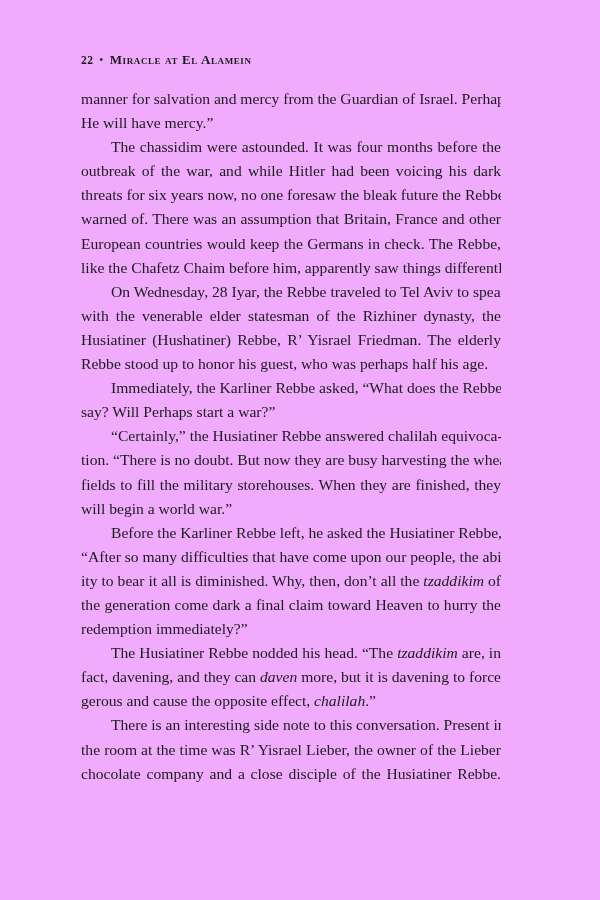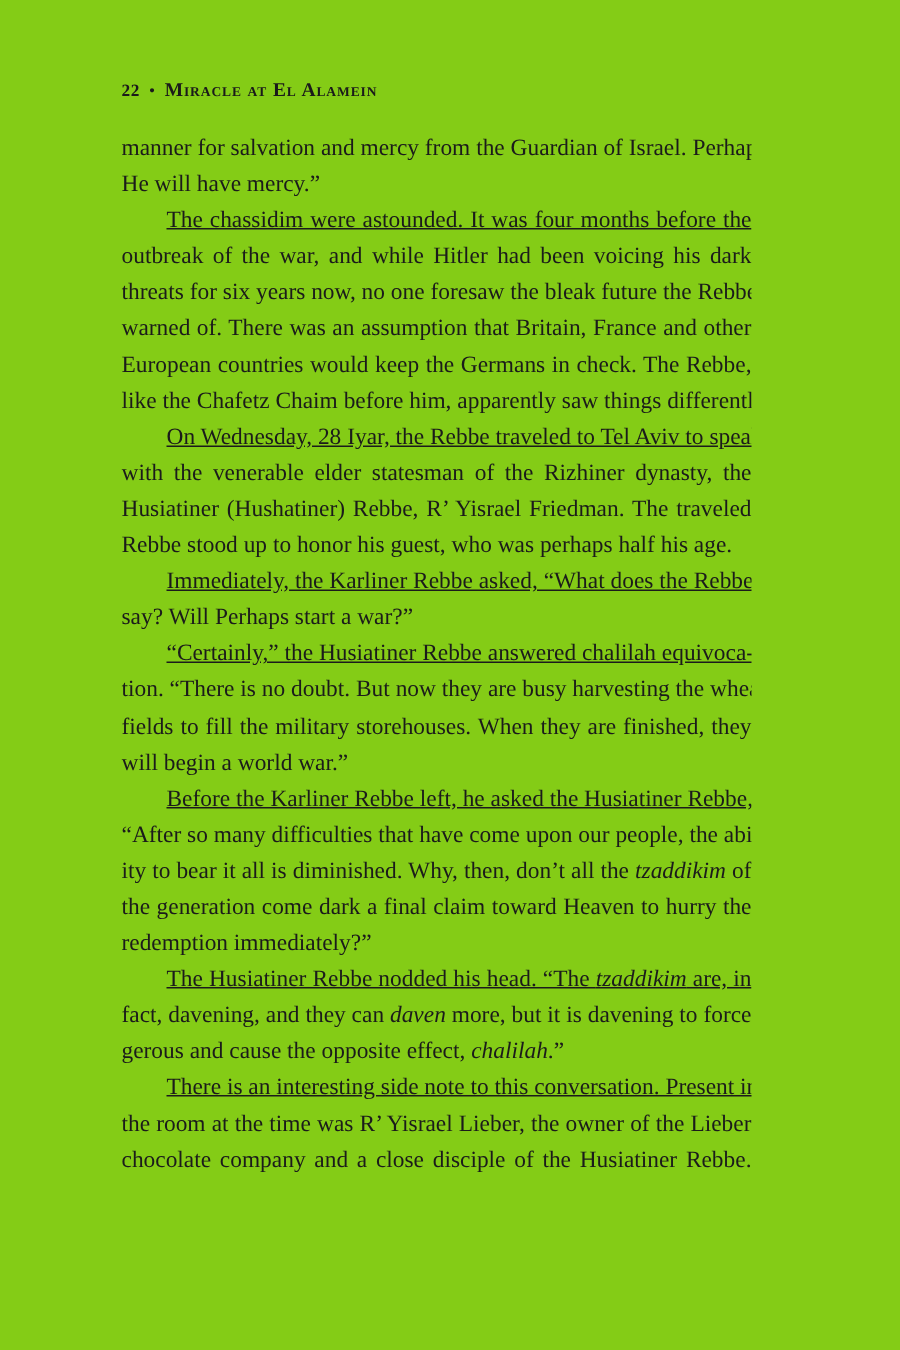--- a/index.html
+++ b/index.html
@@ -1,36 +1,36 @@
 <!DOCTYPE html>
 <html><head>
 <meta charset="utf-8">
 <style>
   html, body { margin: 0; padding: 0; background: #ffffff; }
   body { width: 600px; height: 900px; position: relative; overflow: hidden; }
-  .page { position: absolute; left: 0; top: 0; width: 600px; height: 900px; background: #84cc16; }
+  .page { position: absolute; left: 0; top: 0; width: 600px; height: 900px; background: #f0abfc; }
   .header {
     position: absolute; left: 81px; top: 52px;
     font-family: "Liberation Serif", serif; font-size: 11.5px; color: #1a1a1a;
     letter-spacing: 0.4px; white-space: nowrap;
   }
   .header .pn { font-weight: bold; }
   .header .sep { margin: 0 6px; }
   .header .title { font-variant: small-caps; font-weight: bold; letter-spacing: 0.6px; font-size: 13px; }
   .body {
     position: absolute; left: 81px; top: 87px; width: 420px;
     font-family: "Liberation Serif", serif; font-size: 15.6px; color: #1b1b1b;
     line-height: 24.1px;
   }
   .line {
     display: block; height: 24.1px; white-space: nowrap;
     text-align: justify; text-align-last: justify; overflow: hidden;
   }
   .line.last { text-align-last: left; }
-  .line.indent { padding-left: 30px; text-decoration: underline; }
+  .line.indent { padding-left: 30px; }
   em { font-style: italic; }
 </style>
 </head>
 <body>
 
 <div class="page">
   <div class="header">
     <span class="pn">22</span><span class="sep">•</span><span class="title">Miracle at El Alamein</span>
   </div>
   <div class="body" id="body-text">
@@ -42,21 +42,21 @@
         <span class="line indent"><span>The chassidim were astounded. It was four months before the</span></span>
         <span class="line"><span>outbreak of the war, and while Hitler had been voicing his dark</span></span>
         <span class="line"><span>threats for six years now, no one foresaw the bleak future the Rebbe</span></span>
         <span class="line"><span>warned of. There was an assumption that Britain, France and other</span></span>
         <span class="line"><span>European countries would keep the Germans in check. The Rebbe,</span></span>
         <span class="line last"><span>like the Chafetz Chaim before him, apparently saw things differently.</span></span>
       </div>
       <div>
         <span class="line indent"><span>On Wednesday, 28 Iyar, the Rebbe traveled to Tel Aviv to speak</span></span>
         <span class="line"><span>with the venerable elder statesman of the Rizhiner dynasty, the</span></span>
-        <span class="line"><span>Husiatiner (Hushatiner) Rebbe, R’ Yisrael Friedman. The traveled</span></span>
+        <span class="line"><span>Husiatiner (Hushatiner) Rebbe, R’ Yisrael Friedman. The elderly</span></span>
         <span class="line last"><span>Rebbe stood up to honor his guest, who was perhaps half his age.</span></span>
       </div>
       <div>
         <span class="line indent"><span>Immediately, the Karliner Rebbe asked, “What does the Rebbe</span></span>
         <span class="line last"><span>say? Will Perhaps start a war?”</span></span>
       </div>
       <div>
         <span class="line indent"><span>“Certainly,” the Husiatiner Rebbe answered chalilah equivoca-</span></span>
         <span class="line"><span>tion. “There is no doubt. But now they are busy harvesting the wheat</span></span>
         <span class="line"><span>fields to fill the military storehouses. When they are finished, they</span></span>

